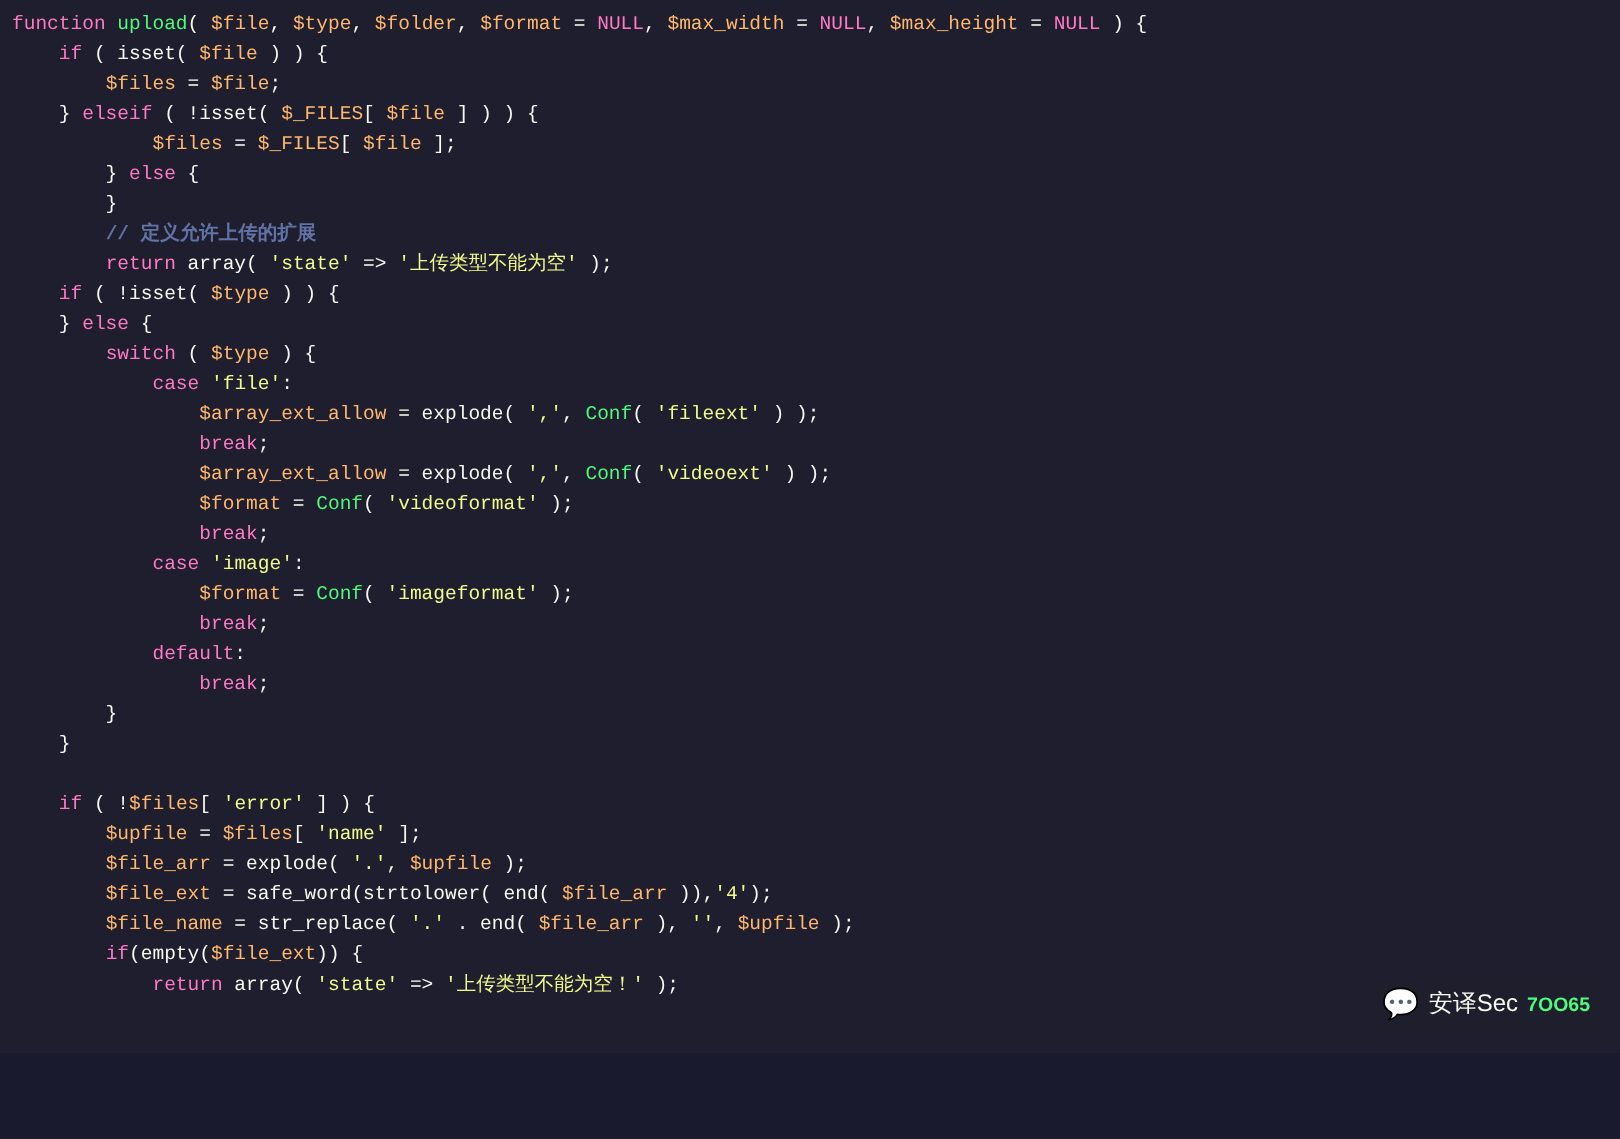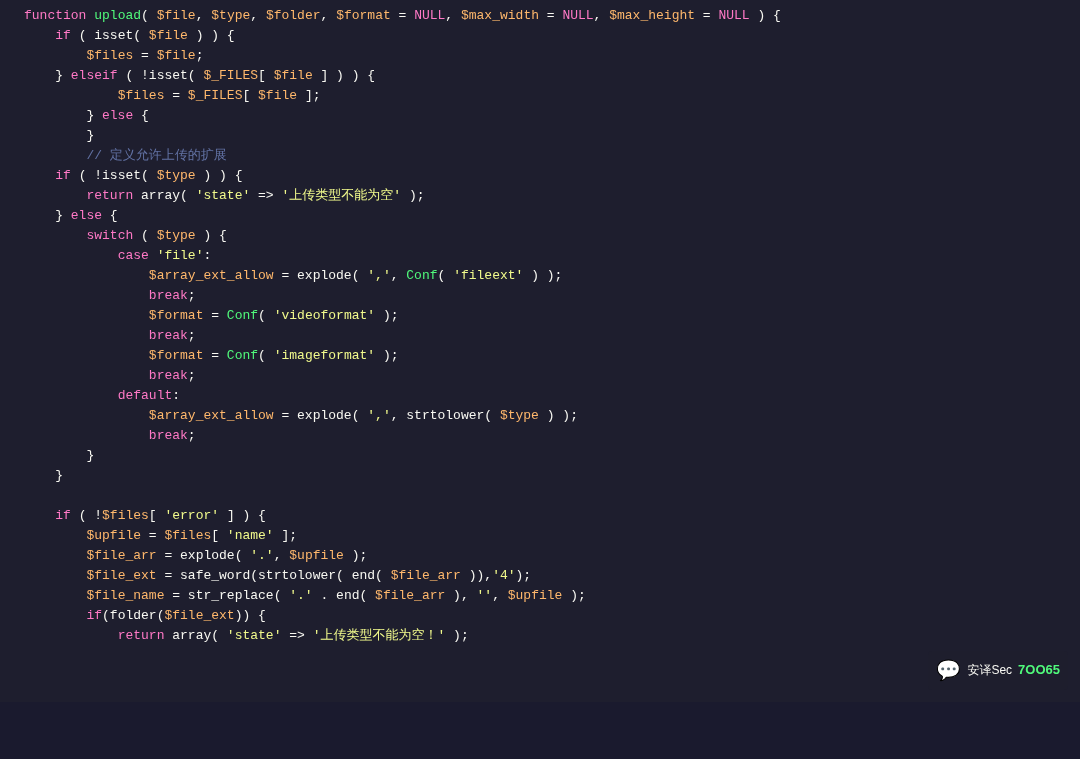--- a/index.html
+++ b/index.html
@@ -10,35 +10,35 @@
       line-height: 1.55;
       overflow: hidden;
       width: 1080px;
       height: 759px;
     }
     #code-container {
       background-color: #1e1e2e;
       width: 1080px;
       height: 702px;
       overflow: hidden;
-      padding: 6px 24px;
+      padding: 6px 8px;
       position: relative;
     }
     .code-line {
       white-space: pre;
       display: block;
       font-size: 13px;
       line-height: 1.54;
     }
     
     .kw    { color: #ff79c6; }   
     .fn    { color: #50fa7b; }
     .var-orange { color: #ffb86c; }
     .str   { color: #f1fa8c; }   
-    .cmt   { color: #6272a4; }   
+    .cmt   { color: #6272a4; font-weight: bold; }   
     .plain { color: #f8f8f2; }
     .watermark {
       position: absolute;
       bottom: 12px;
       right: 12px;
       color: #f8f8f2;
       font-family: Arial, sans-serif;
       font-size: 15px;
       display: flex;
       align-items: center;
@@ -46,21 +46,21 @@
       background: rgba(30,30,46,0.7);
       padding: 4px 8px;
       border-radius: 4px;
     }
     .wechat-icon {
       color: #07c160;
       font-size: 20px;
     }
     .brand-text {
       color: #f8f8f2;
-      font-size: 12px;
+      font-size: 16px;
     }
     .brand-num {
       color: #50fa7b;
       font-size: 13px;
       font-weight: bold;
     }
   </style>
 </head>
 <body>
 
@@ -77,70 +77,71 @@
 
     <span class="code-line"><span class="plain">            </span><span class="var-orange">$files</span><span class="plain"> = </span><span class="var-orange">$_FILES</span><span class="plain">[ </span><span class="var-orange">$file</span><span class="plain"> ];</span></span>
 
     <span class="code-line"><span class="plain">        } </span><span class="kw">else</span><span class="plain"> {</span></span>
 
 
     <span class="code-line"><span class="plain">        }</span></span>
 
     <span class="code-line"><span class="plain">        </span><span class="cmt">// 定义允许上传的扩展</span></span>
 
+    <span class="code-line"><span class="plain">        </span><span class="kw">return</span><span class="plain"> array( </span><span class="str">'state'</span><span class="plain"> =&gt; </span><span class="str">'上传类型不能为空'</span><span class="plain"> );</span></span>
+
     <span class="code-line"><span class="plain">    </span><span class="kw">if</span><span class="plain"> ( !isset( </span><span class="var-orange">$type</span><span class="plain"> ) ) {</span></span>
-
-    <span class="code-line"><span class="plain">        </span><span class="kw">return</span><span class="plain"> array( </span><span class="str">'state'</span><span class="plain"> =&gt; </span><span class="str">'上传类型不能为空'</span><span class="plain"> );</span></span>
 
     <span class="code-line"><span class="plain">    } </span><span class="kw">else</span><span class="plain"> {</span></span>
 
     <span class="code-line"><span class="plain">        </span><span class="kw">switch</span><span class="plain"> ( </span><span class="var-orange">$type</span><span class="plain"> ) {</span></span>
 
     <span class="code-line"><span class="plain">            </span><span class="kw">case</span><span class="plain"> </span><span class="str">'file'</span><span class="plain">:</span></span>
 
     <span class="code-line"><span class="plain">                </span><span class="var-orange">$array_ext_allow</span><span class="plain"> = explode( </span><span class="str">','</span><span class="plain">, </span><span class="fn">Conf</span><span class="plain">( </span><span class="str">'fileext'</span><span class="plain"> ) );</span></span>
 
 
     <span class="code-line"><span class="plain">                </span><span class="kw">break</span><span class="plain">;</span></span>
 
 
+    <span class="code-line"><span class="plain">                </span><span class="var-orange">$array_ext_allow</span><span class="plain"> = explode( </span><span class="str">','</span><span class="plain">, </span><span class="fn">Conf</span><span class="plain">( </span><span class="str">'videoext'</span><span class="plain"> ) );</span></span>
 
     <span class="code-line"><span class="plain">                </span><span class="var-orange">$format</span><span class="plain"> = </span><span class="fn">Conf</span><span class="plain">( </span><span class="str">'videoformat'</span><span class="plain"> );</span></span>
 
     <span class="code-line"><span class="plain">                </span><span class="kw">break</span><span class="plain">;</span></span>
 
+    <span class="code-line"><span class="plain">            </span><span class="kw">case</span><span class="plain"> </span><span class="str">'image'</span><span class="plain">:</span></span>
 
 
     <span class="code-line"><span class="plain">                </span><span class="var-orange">$format</span><span class="plain"> = </span><span class="fn">Conf</span><span class="plain">( </span><span class="str">'imageformat'</span><span class="plain"> );</span></span>
 
     <span class="code-line"><span class="plain">                </span><span class="kw">break</span><span class="plain">;</span></span>
 
     <span class="code-line"><span class="plain">            </span><span class="kw">default</span><span class="plain">:</span></span>
 
-    <span class="code-line"><span class="plain">                </span><span class="var-orange">$array_ext_allow</span><span class="plain"> = explode( </span><span class="str">','</span><span class="plain">, strtolower( </span><span class="var-orange">$type</span><span class="plain"> ) );</span></span>
 
     <span class="code-line"><span class="plain">                </span><span class="kw">break</span><span class="plain">;</span></span>
 
     <span class="code-line"><span class="plain">        }</span></span>
 
     <span class="code-line"><span class="plain">    }</span></span>
 
     <span class="code-line"> </span>
 
     <span class="code-line"><span class="plain">    </span><span class="kw">if</span><span class="plain"> ( !</span><span class="var-orange">$files</span><span class="plain">[ </span><span class="str">'error'</span><span class="plain"> ] ) {</span></span>
 
     <span class="code-line"><span class="plain">        </span><span class="var-orange">$upfile</span><span class="plain"> = </span><span class="var-orange">$files</span><span class="plain">[ </span><span class="str">'name'</span><span class="plain"> ];</span></span>
 
     <span class="code-line"><span class="plain">        </span><span class="var-orange">$file_arr</span><span class="plain"> = explode( </span><span class="str">'.'</span><span class="plain">, </span><span class="var-orange">$upfile</span><span class="plain"> );</span></span>
 
     <span class="code-line"><span class="plain">        </span><span class="var-orange">$file_ext</span><span class="plain"> = safe_word(strtolower( end( </span><span class="var-orange">$file_arr</span><span class="plain"> )),</span><span class="str">'4'</span><span class="plain">);</span></span>
 
     <span class="code-line"><span class="plain">        </span><span class="var-orange">$file_name</span><span class="plain"> = str_replace( </span><span class="str">'.'</span><span class="plain"> . end( </span><span class="var-orange">$file_arr</span><span class="plain"> ), </span><span class="str">''</span><span class="plain">, </span><span class="var-orange">$upfile</span><span class="plain"> );</span></span>
 
-    <span class="code-line"><span class="plain">        </span><span class="kw">if</span><span class="plain">(folder(</span><span class="var-orange">$file_ext</span><span class="plain">)) {</span></span>
+    <span class="code-line"><span class="plain">        </span><span class="kw">if</span><span class="plain">(empty(</span><span class="var-orange">$file_ext</span><span class="plain">)) {</span></span>
 
     <span class="code-line"><span class="plain">            </span><span class="kw">return</span><span class="plain"> array( </span><span class="str">'state'</span><span class="plain"> =&gt; </span><span class="str">'上传类型不能为空！'</span><span class="plain"> );</span></span>
 
   </div>
 
   <div class="watermark">
     <span class="wechat-icon">💬</span>
     <span class="brand-text">安译Sec</span>
     <span class="brand-num">7OO65</span>
   </div>

